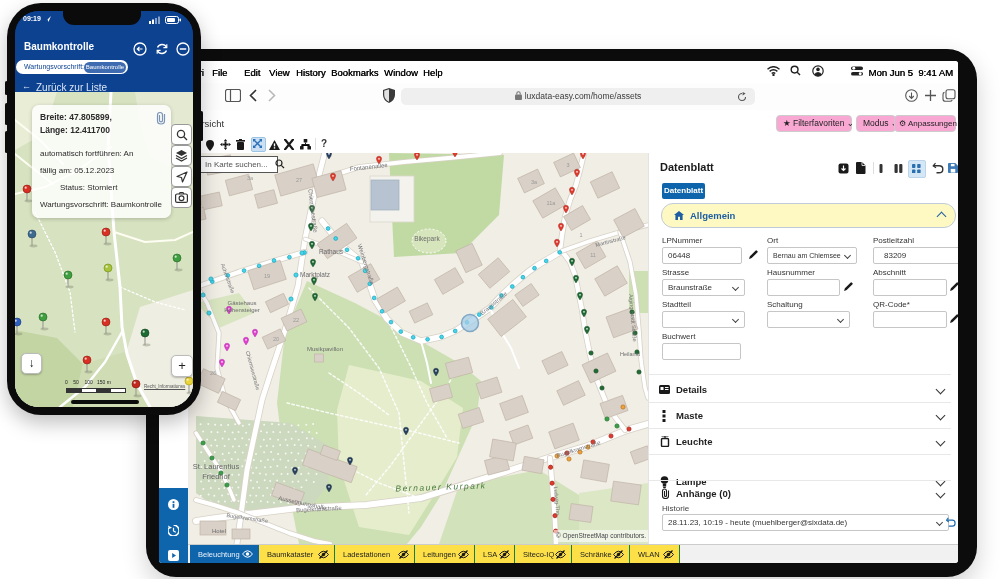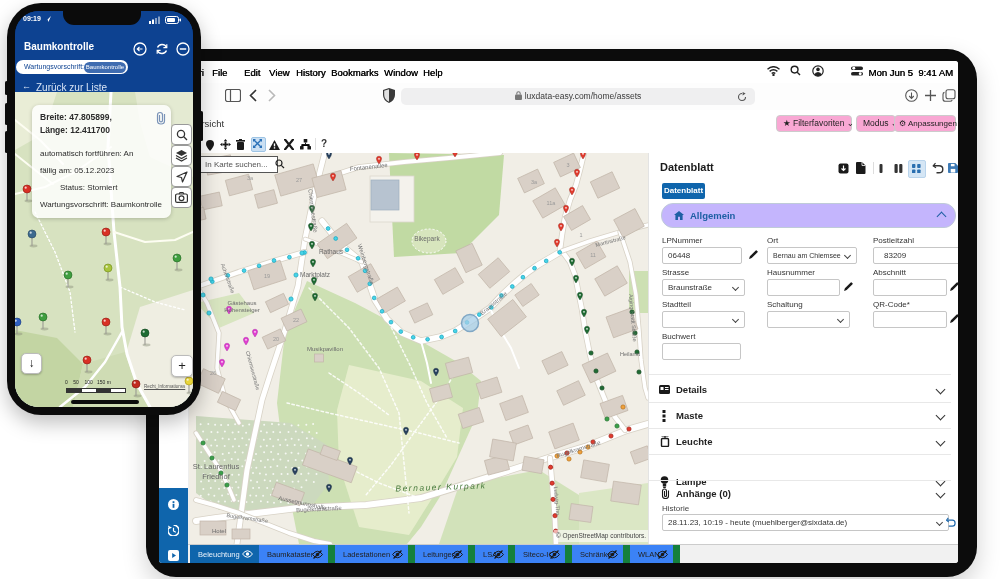--- a/index.html
+++ b/index.html
@@ -31,21 +31,21 @@
 .plabel{position:absolute;font-size:8px;color:#333;}
 .pinput{position:absolute;height:15px;border:1px solid #c6c6c6;border-radius:2px;background:#fff;font-size:8px;color:#333;line-height:15px;padding-left:5px;white-space:nowrap;overflow:hidden;}
 .psel .chev{position:absolute;right:6px;top:5px;width:4px;height:4px;border-right:1.2px solid #444;border-bottom:1.2px solid #444;transform:rotate(45deg);}
 .pencil{position:absolute;width:9px;height:9px;}
 .accrow{position:absolute;left:6px;width:297px;height:17px;}
 .accrow .alabel{position:absolute;left:21px;top:3px;font-size:9.5px;font-weight:bold;color:#222;}
 .accrow .achev{position:absolute;right:8px;top:5px;width:6px;height:6px;border-right:1.4px solid #333;border-bottom:1.4px solid #333;transform:rotate(45deg);}
 .pdivider{position:absolute;left:0;width:302px;height:1px;background:#e8e8e8;}
 
 #tabbar{position:absolute;left:29px;top:483px;width:770px;height:19px;background:#f1f1f1;border-top:1px solid #ccc;}
-.btab{position:absolute;top:0;height:19px;background:#3b82f6;border-right:7px solid #15803d;color:#222;font-size:7.5px;line-height:19px;text-align:left;padding-left:8px;box-sizing:border-box;white-space:nowrap;}
+.btab{position:absolute;top:0;height:19px;background:#fde047;border-right:1px solid #15803d;color:#222;font-size:7.5px;line-height:19px;text-align:left;padding-left:8px;box-sizing:border-box;white-space:nowrap;}
 
 #phone{position:absolute;left:7px;top:3px;width:194px;height:412px;background:#0b0b0b;border-radius:34px;box-shadow:0 8px 20px rgba(0,0,0,.25);}
 #pscreen{position:absolute;left:15px;top:11px;width:178px;height:396px;border-radius:24px;overflow:hidden;background:#0d4291;}
 #pnotch{position:absolute;left:48px;top:0;width:78px;height:14px;background:#0b0b0b;border-radius:0 0 11px 11px;}
 #pheader{position:absolute;left:0;top:0;width:100%;height:81px;background:#0d4291;}
 #pmap{position:absolute;left:0;top:81px;width:178px;height:315px;background:#d6e2c0;overflow:hidden;}
 #popup{position:absolute;left:17px;top:13px;width:139px;height:113px;background:rgba(255,255,255,0.82);border-radius:7px;box-shadow:0 1px 4px rgba(0,0,0,.2);box-sizing:border-box;font-size:8px;color:#2b2b2b;z-index:3;}
 .ptool{position:absolute;left:156px;width:21px;height:21px;background:#fff;border:1px solid #999;border-radius:4px;text-align:center;line-height:18px;z-index:5;box-sizing:border-box;}
 .ptool svg{vertical-align:middle;}
 </style>
@@ -685,21 +685,21 @@
         <path d="M1.6 3.8 H7 Q10.8 3.8 10.8 7.2 Q10.8 10.8 7 10.8 H4.5" fill="none" stroke="#333" stroke-width="1.4"></path>
       </svg>
     <svg class="abs" style="left:299px;top:10px" width="10" height="10" viewBox="0 0 11 11">
         <path d="M1 0 H8 L11 3 V10 Q11 11 10 11 H1 Q0 11 0 10 V1 Q0 0 1 0 Z" fill="#3d7ab5"></path>
         <rect x="3" y="6.5" width="5" height="4" fill="#fff"></rect>
         <rect x="3.2" y="1" width="4" height="2.6" fill="#fff"></rect>
       </svg>
 
     <div class="abs" style="left:13px;top:30px;width:43px;height:16px;background:#0f65ac;border-radius:2px;color:#fff;font-size:8px;font-weight:bold;text-align:center;line-height:16px;">Datenblatt</div>
 
-    <div class="abs" style="left:12px;top:50px;width:293px;height:23px;background:#c4b5fd;border:1px solid #bfcbd8;border-radius:12px;">
+    <div class="abs" style="left:12px;top:50px;width:293px;height:23px;background:#fef9c3;border:1px solid #bfcbd8;border-radius:12px;">
       <svg class="abs" style="left:12px;top:7px" width="10" height="9" viewBox="0 0 10 9">
           <path d="M5 0 L10 4 H8.6 V9 H6 V5.8 H4 V9 H1.4 V4 H0 Z" fill="#1e5fa4"></path>
         </svg>
       <span class="abs" style="left:28px;top:6px;font-size:9.5px;font-weight:bold;color:#1e5fa4;">Allgemein</span>
       <div class="abs" style="right:10px;top:9px;width:6px;height:6px;border-left:1.5px solid #1e5fa4;border-top:1.5px solid #1e5fa4;transform:rotate(45deg);"></div>
     </div>
 
     <span class="plabel" style="left:13px;top:83px;">LPNummer</span>
     <span class="plabel" style="left:118px;top:83px;">Ort</span>
     <span class="plabel" style="left:224px;top:83px;">Postleitzahl</span>

